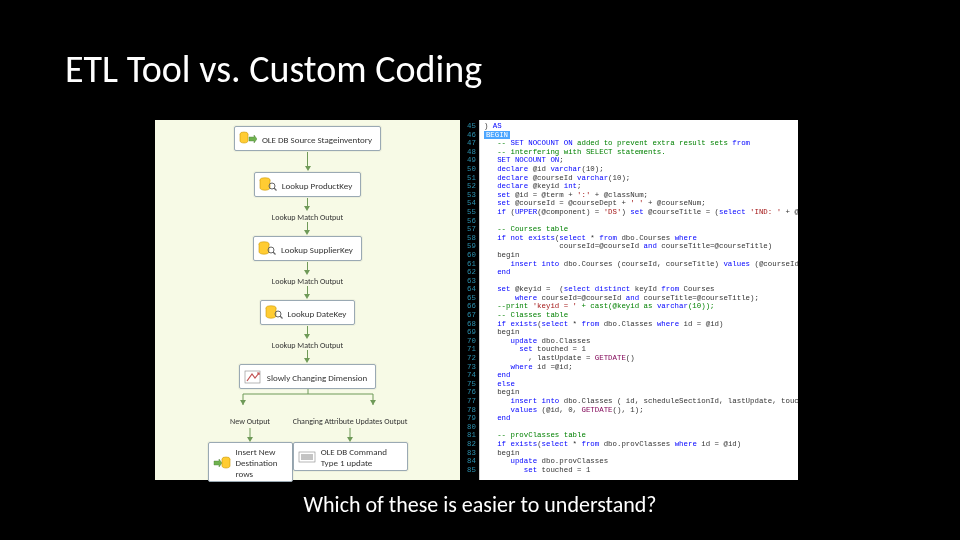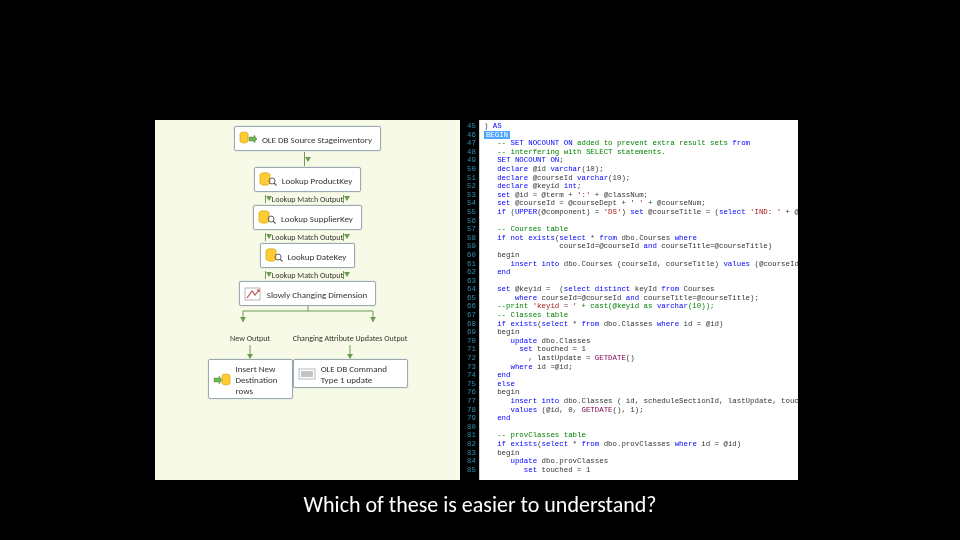--- a/index.html
+++ b/index.html
@@ -70,21 +70,21 @@
   }
   .icon {
     width: 18px;
     height: 16px;
     margin-right: 5px;
     display: inline-block;
     flex: 0 0 auto;
   }
   .arrow {
     display: flex;
-    flex-direction: row;
+    flex-direction: column;
     align-items: center;
     margin: 1px 0;
   }
   .arrow .stem {
     width: 1px;
     background: #6f9a58;
     height: 8px;
   }
   .arrow .head {
     width: 0; height: 0;
@@ -144,20 +144,21 @@
   .code .cm { color: #008000; }
   .code .str { color: #a31515; }
   .code .fn { color: #7f0055; }
   .code .hl { background: #4da6ff; color: #fff; padding: 0 2px; }
 </style>
 </head>
 <body>
 
 <div class="slide">
 
+  <div class="title">ETL Tool vs. Custom Coding</div>
 
   <div class="etl-panel">
     <div class="etl-inner">
       <div class="flow-col">
 
         <div class="node">
           <span class="icon">
             <svg viewBox="0 0 18 16">
                 <ellipse cx="5" cy="3" rx="4" ry="2" fill="#ffcc33" stroke="#cc9900" stroke-width="0.6"></ellipse>
                 <path d="M1 3v7c0 1.1 1.8 2 4 2s4-.9 4-2V3" fill="#ffcc33" stroke="#cc9900" stroke-width="0.6"></path>

